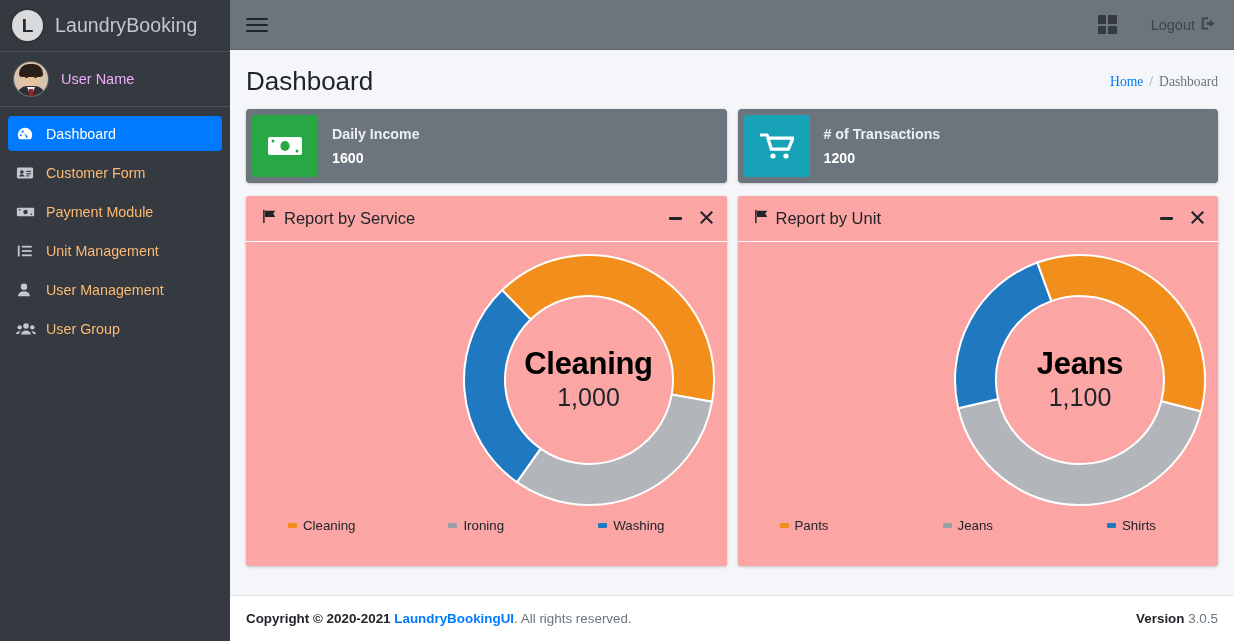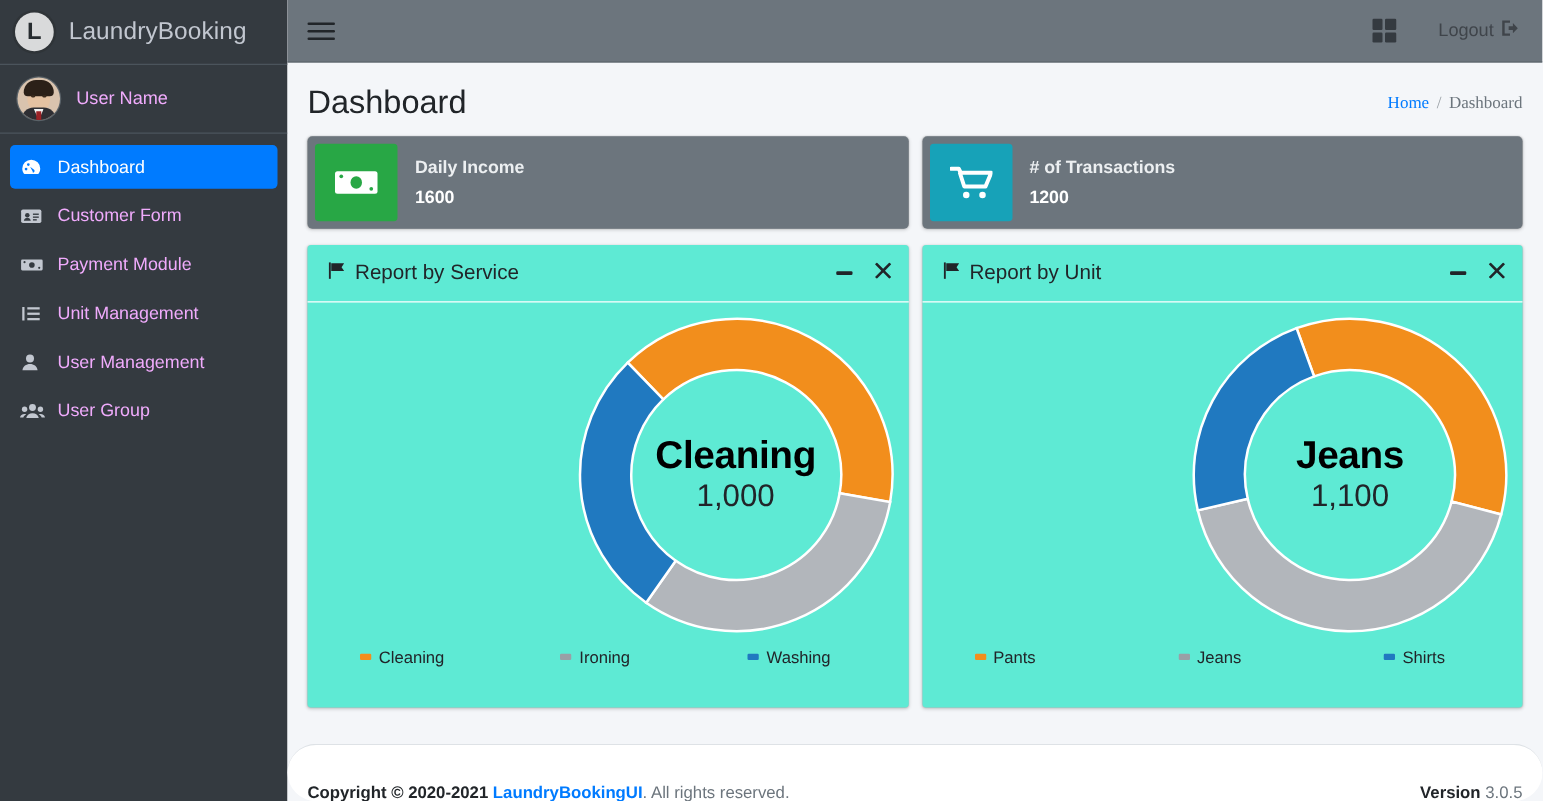--- a/index.html
+++ b/index.html
@@ -78,21 +78,21 @@
     position: absolute; bottom: 0; left: 15px; width: 4px; height: 7px;
     background: #9b2226;
   }
   .user-name { color: #f0abfc; font-size: 14.5px; }
 
   .nav { padding: 9px 8px 0 8px; }
   .nav-item {
     display: flex; align-items: center;
     height: 35px; border-radius: 4px;
     padding: 0 8px; margin-bottom: 4px;
-    color: #f0abfc; font-size: 14.3px;
+    color: #fdba74; font-size: 14.3px;
     cursor: pointer;
   }
   .nav-item.active { background: #007bff; color: #fff; }
   .nav-icon {
     width: 24px; flex: 0 0 24px; display: flex; align-items: center;
     justify-content: flex-start; margin-right: 6px;
   }
   .nav-icon svg { display: block; }
 
   
@@ -149,21 +149,21 @@
     width: 66px; height: 62px; margin: 6px 0 6px 6px;
     border-radius: 3px; flex: 0 0 66px;
     display: flex; align-items: center; justify-content: center;
   }
   .stat-text { padding-left: 14px; color: #fff; }
   .stat-label { font-size: 14.2px; font-weight: 600; color: #eceff1; margin-bottom: 8px; }
   .stat-value { font-size: 14.2px; font-weight: bold; color: #fff; }
 
   .chart-row { display: flex; gap: 11px; margin-top: 13px; }
   .card {
-    flex: 1 1 0; background: #5eead4; border-radius: 3px;
+    flex: 1 1 0; background: #fca5a5; border-radius: 3px;
     box-shadow: 0 0 1px rgba(0,0,0,.125), 0 1px 3px rgba(0,0,0,.2);
     display: flex; flex-direction: column;
     height: 370px;
   }
   .card-header {
     height: 46px; display: flex; align-items: center;
     padding: 0 14px 0 16px; border-bottom: 1px solid #fff;
   }
   .card-title {
     font-size: 16.5px; color: #212529;
@@ -203,24 +203,23 @@
     font-size: 13.3px; color: #212529; gap: 6px;
   }
   .legend-item:nth-child(1) { padding-left: 18px; }
   .legend-item:nth-child(2) { justify-content: center; }
   .legend-item:nth-child(3) { justify-content: flex-end; padding-right: 38px; }
   .swatch { width: 9px; height: 5px; border-radius: 1px; display: inline-block; }
 
   .footer {
     height: 46px; background: #fff;
     border-top: 1px solid #dee2e6;
-    display: flex; align-items: flex-end;
+    display: flex; align-items: center;
     padding: 0 16px; font-size: 13.4px; color: #6c757d;
     margin-top: auto;
-    border-radius: 23px;
   }
   .footer b { color: #212529; font-weight: bold; }
   .footer a { color: #007bff; text-decoration: none; font-weight: bold; cursor: pointer; }
   .footer-right { margin-left: auto; }
   .footer-right b { color: #212529; }
 </style>
 </head>
 <body>
 
 <div class="app">

